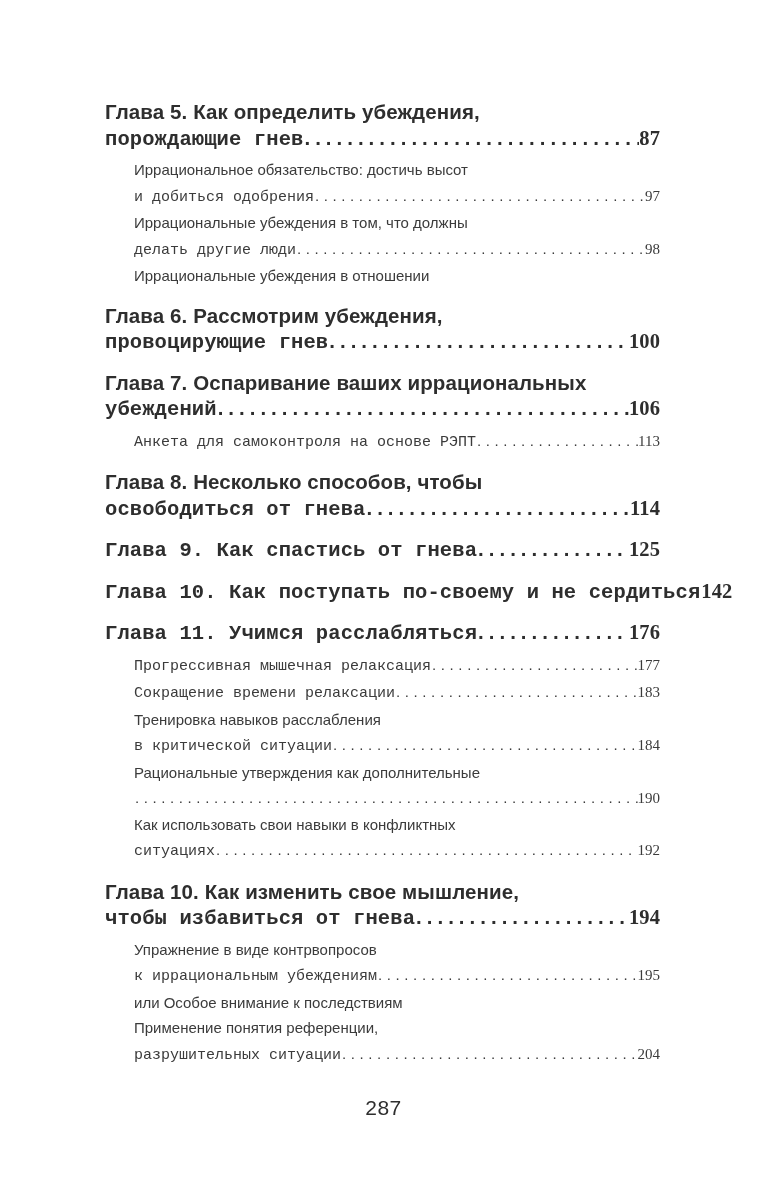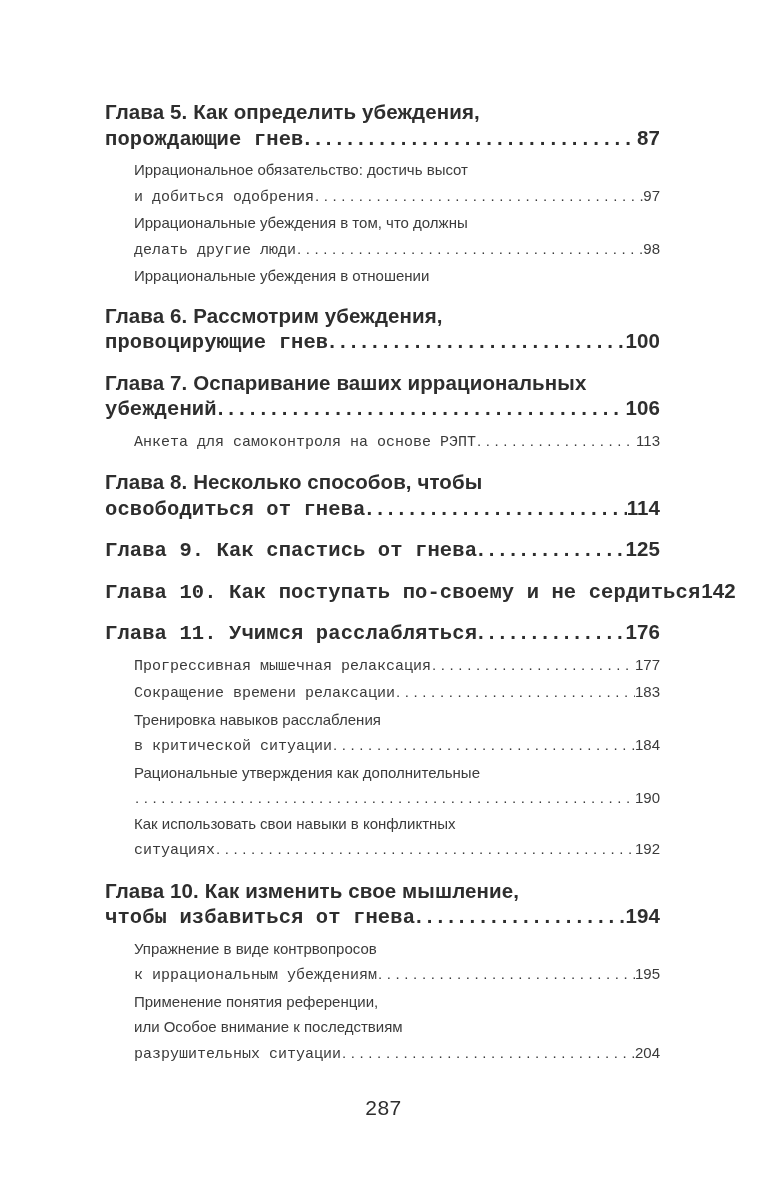--- a/index.html
+++ b/index.html
@@ -71,20 +71,21 @@
   .leader .dots::after {
     content: "..................................................................................";
     letter-spacing: 4.6px;
   }
   .entry.chapter .leader .dots::after {
     letter-spacing: 5px;
   }
   .leader .pg {
     flex: 0 0 auto;
     text-align: left;
+    font-family: Liberation Serif, serif;
   }
   .footer-folio {
     position: absolute;
     left: 0;
     right: 0;
     top: 1096px;
     text-align: center;
     font-weight: 400;
     font-size: 21px;
     color: var(--ink-chapter, #2e2e2e);
@@ -222,22 +223,22 @@
       </div>
       <div class="entry sub">
         <div class="line">Упражнение в виде контрвопросов</div>
         <div class="line leader">
           <span class="txt">к иррациональным убеждениям</span>
           <span class="dots"></span>
           <span class="pg">195</span>
         </div>
       </div>
       <div class="entry sub">
+        <div class="line">или Особое внимание к последствиям</div>
         <div class="line">Применение понятия референции,</div>
-        <div class="line">или Особое внимание к последствиям</div>
         <div class="line leader">
           <span class="txt">разрушительных ситуации</span>
           <span class="dots"></span>
           <span class="pg">204</span>
         </div>
       </div>
     </main>
   <div class="footer-folio">287</div>
 </div>
 

